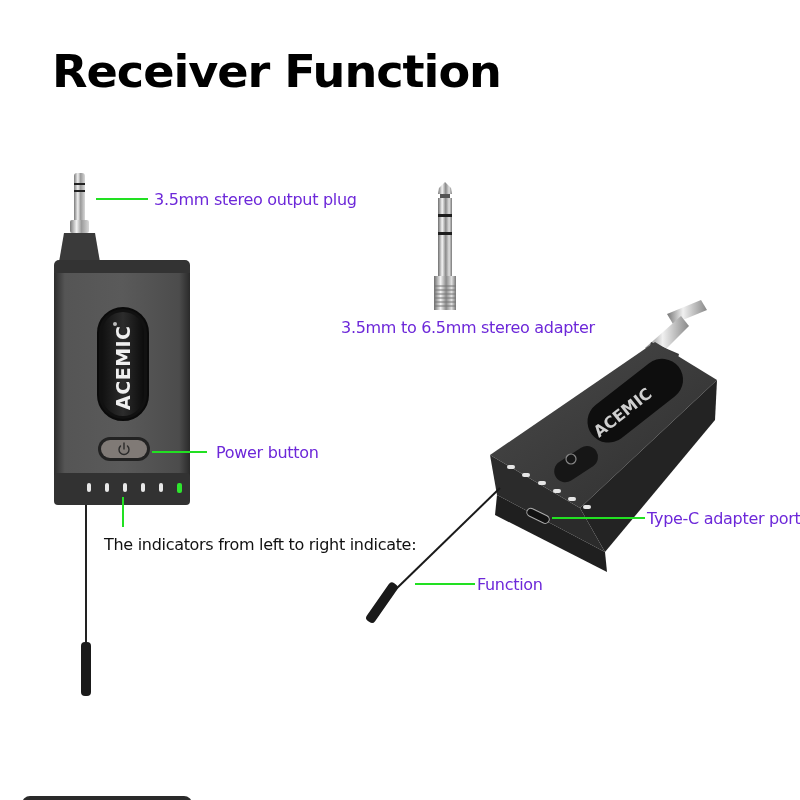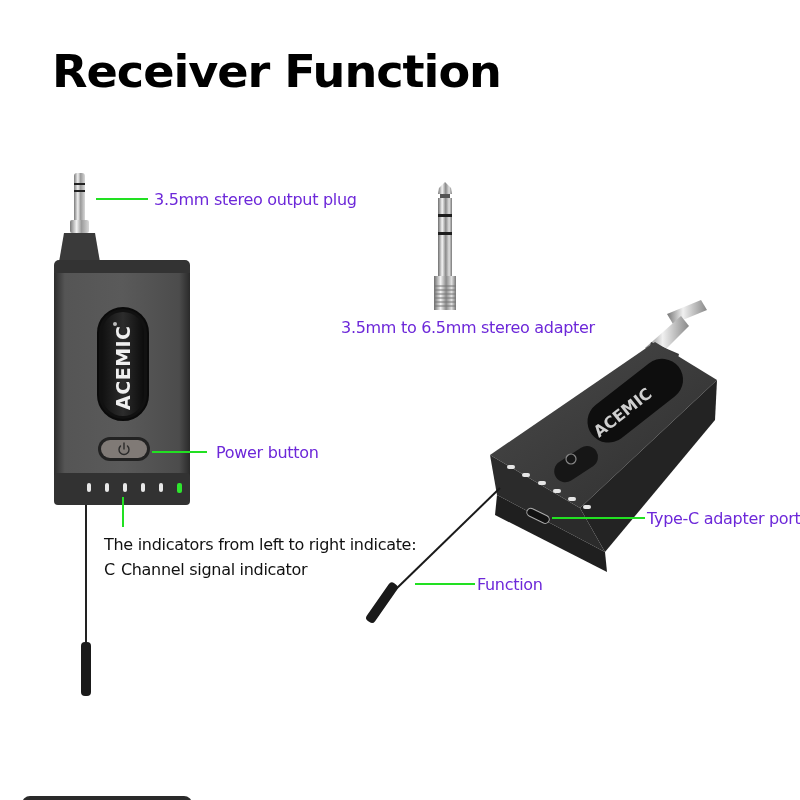--- a/index.html
+++ b/index.html
@@ -97,21 +97,20 @@
 <div class="gline" style="left:96px;top:198px;width:52px;height:2px"></div>
 <div class="label" style="left:154px;top:190px">3.5mm stereo output plug</div>
 
 <div class="gline" style="left:152px;top:451px;width:55px;height:2px"></div>
 <div class="label" style="left:216px;top:443px">Power button</div>
 
 <div class="gline" style="left:122px;top:497px;width:2px;height:30px"></div>
 
 <div class="ind-list">
   <div class="row">The indicators from left to right indicate:</div>
-  <div class="row"><span class="code">C</span><span>Channel signal indicator</span></div>
 </div>
 
 <svg class="device" style="left:425px;top:180px" width="40" height="130" viewBox="0 0 40 130">
   <defs>
     <linearGradient id="metal2" x1="0" x2="1">
       <stop offset="0" stop-color="#6e6e6e"></stop>
         <stop offset="0.3" stop-color="#f4f4f4"></stop>
       <stop offset="0.55" stop-color="#8a8a8a"></stop>
         <stop offset="0.8" stop-color="#e0e0e0"></stop>
         <stop offset="1" stop-color="#777"></stop>

